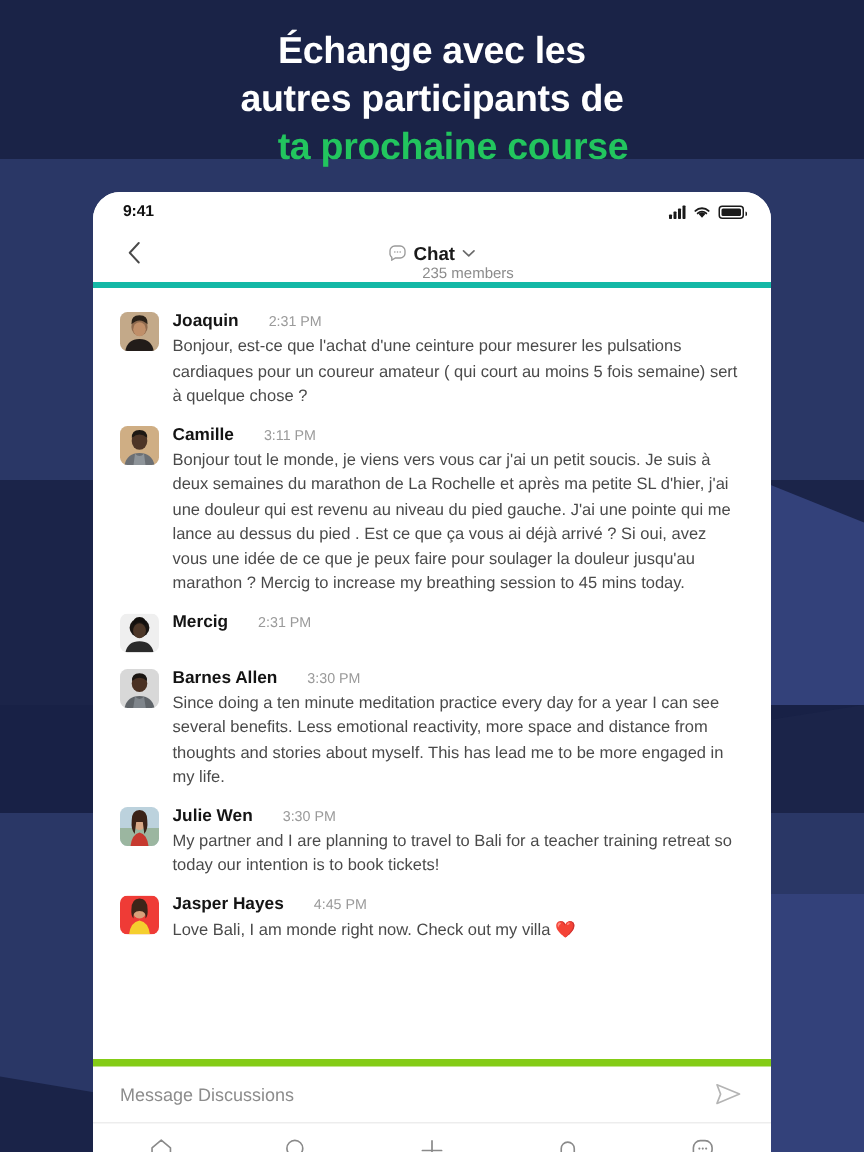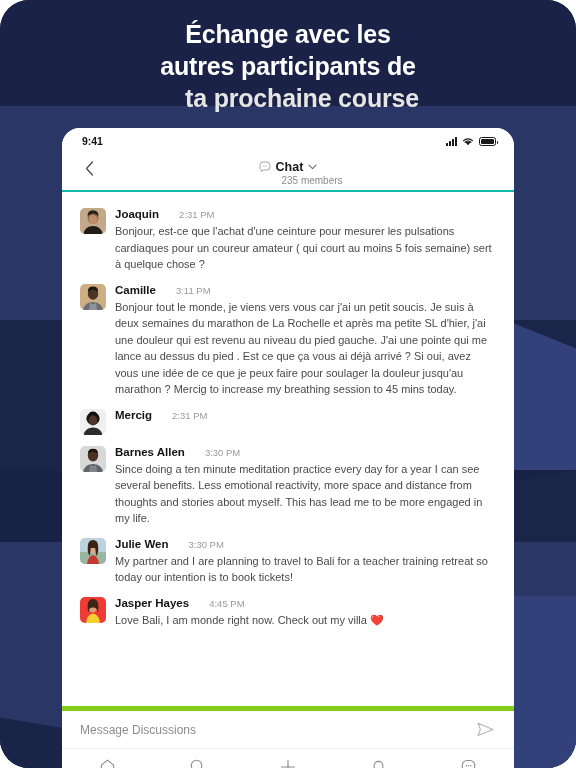--- a/index.html
+++ b/index.html
@@ -6,21 +6,20 @@
   html, body {
     width: 576px; height: 768px;
     font-family: "Liberation Sans", sans-serif;
     overflow: hidden;
   }
   #stage {
     position: relative;
     width: 576px; height: 768px;
     background: #1b2449;
     overflow: hidden;
-    border-radius: 29px;
   }
 
   
   .bg-shape { position: absolute; }
   #bg-band-mid {
     left: 0; top: 105px; width: 576px; height: 215px;
     background: #2a3766;
     clip-path: polygon(0 0, 576px 0, 576px 100%, 0 100%);
   }
   #bg-band-dark {
@@ -62,21 +61,21 @@
     text-align: center;
     z-index: 6;
   }
   #headline .line {
     font-size: 25px;
     font-weight: bold;
     line-height: 32px;
     letter-spacing: -0.2px;
   }
   #headline .l1, #headline .l2 { color: #ffffff; }
-  #headline .l3 { color: #e5e5e5; padding-left: 28px; }
+  #headline .l3 { color: #22c55e; padding-left: 28px; }
 
   
   #device {
     position: absolute;
     left: 62px; top: 128px;
     width: 452px; height: 656px;
     background: #ffffff;
     border-radius: 18px 18px 0 0;
     overflow: hidden;
     display: flex; flex-direction: column;
@@ -96,22 +95,22 @@
   .sig i { display: block; width: 2px; background: #1a1a1a; border-radius: .5px; }
   .sig i:nth-child(1){height:3px}.sig i:nth-child(2){height:5px}
   .sig i:nth-child(3){height:7px}.sig i:nth-child(4){height:9px}
   .batt { width: 17px; height: 9px; border: 1px solid #1a1a1a; border-radius: 2.5px; position: relative; }
   .batt::before { content:""; position:absolute; left:1px; top:1px; bottom:1px; right:1px; background:#1a1a1a; border-radius:1px; }
   .batt::after { content:""; position:absolute; right:-3px; top:3px; width:1.5px; height:3px; background:#1a1a1a; border-radius:0 1px 1px 0; }
 
   
   #chat-header {
     flex: 0 0 38px; position: relative;
-    display: flex; align-items: center; justify-content: center;
-    border-bottom: 2px solid #14b8a6;
+    display: flex; align-items: flex-end; justify-content: center;
+    border-bottom: 4px solid #14b8a6;
     background: #fff;
     padding-top: 1px;
   }
   #back-btn {
     position: absolute; left: 16px; top: 3px;
     width: 22px; height: 22px;
     display: flex; align-items: center; justify-content: center;
     cursor: pointer;
   }
   #header-center { text-align: center; }

